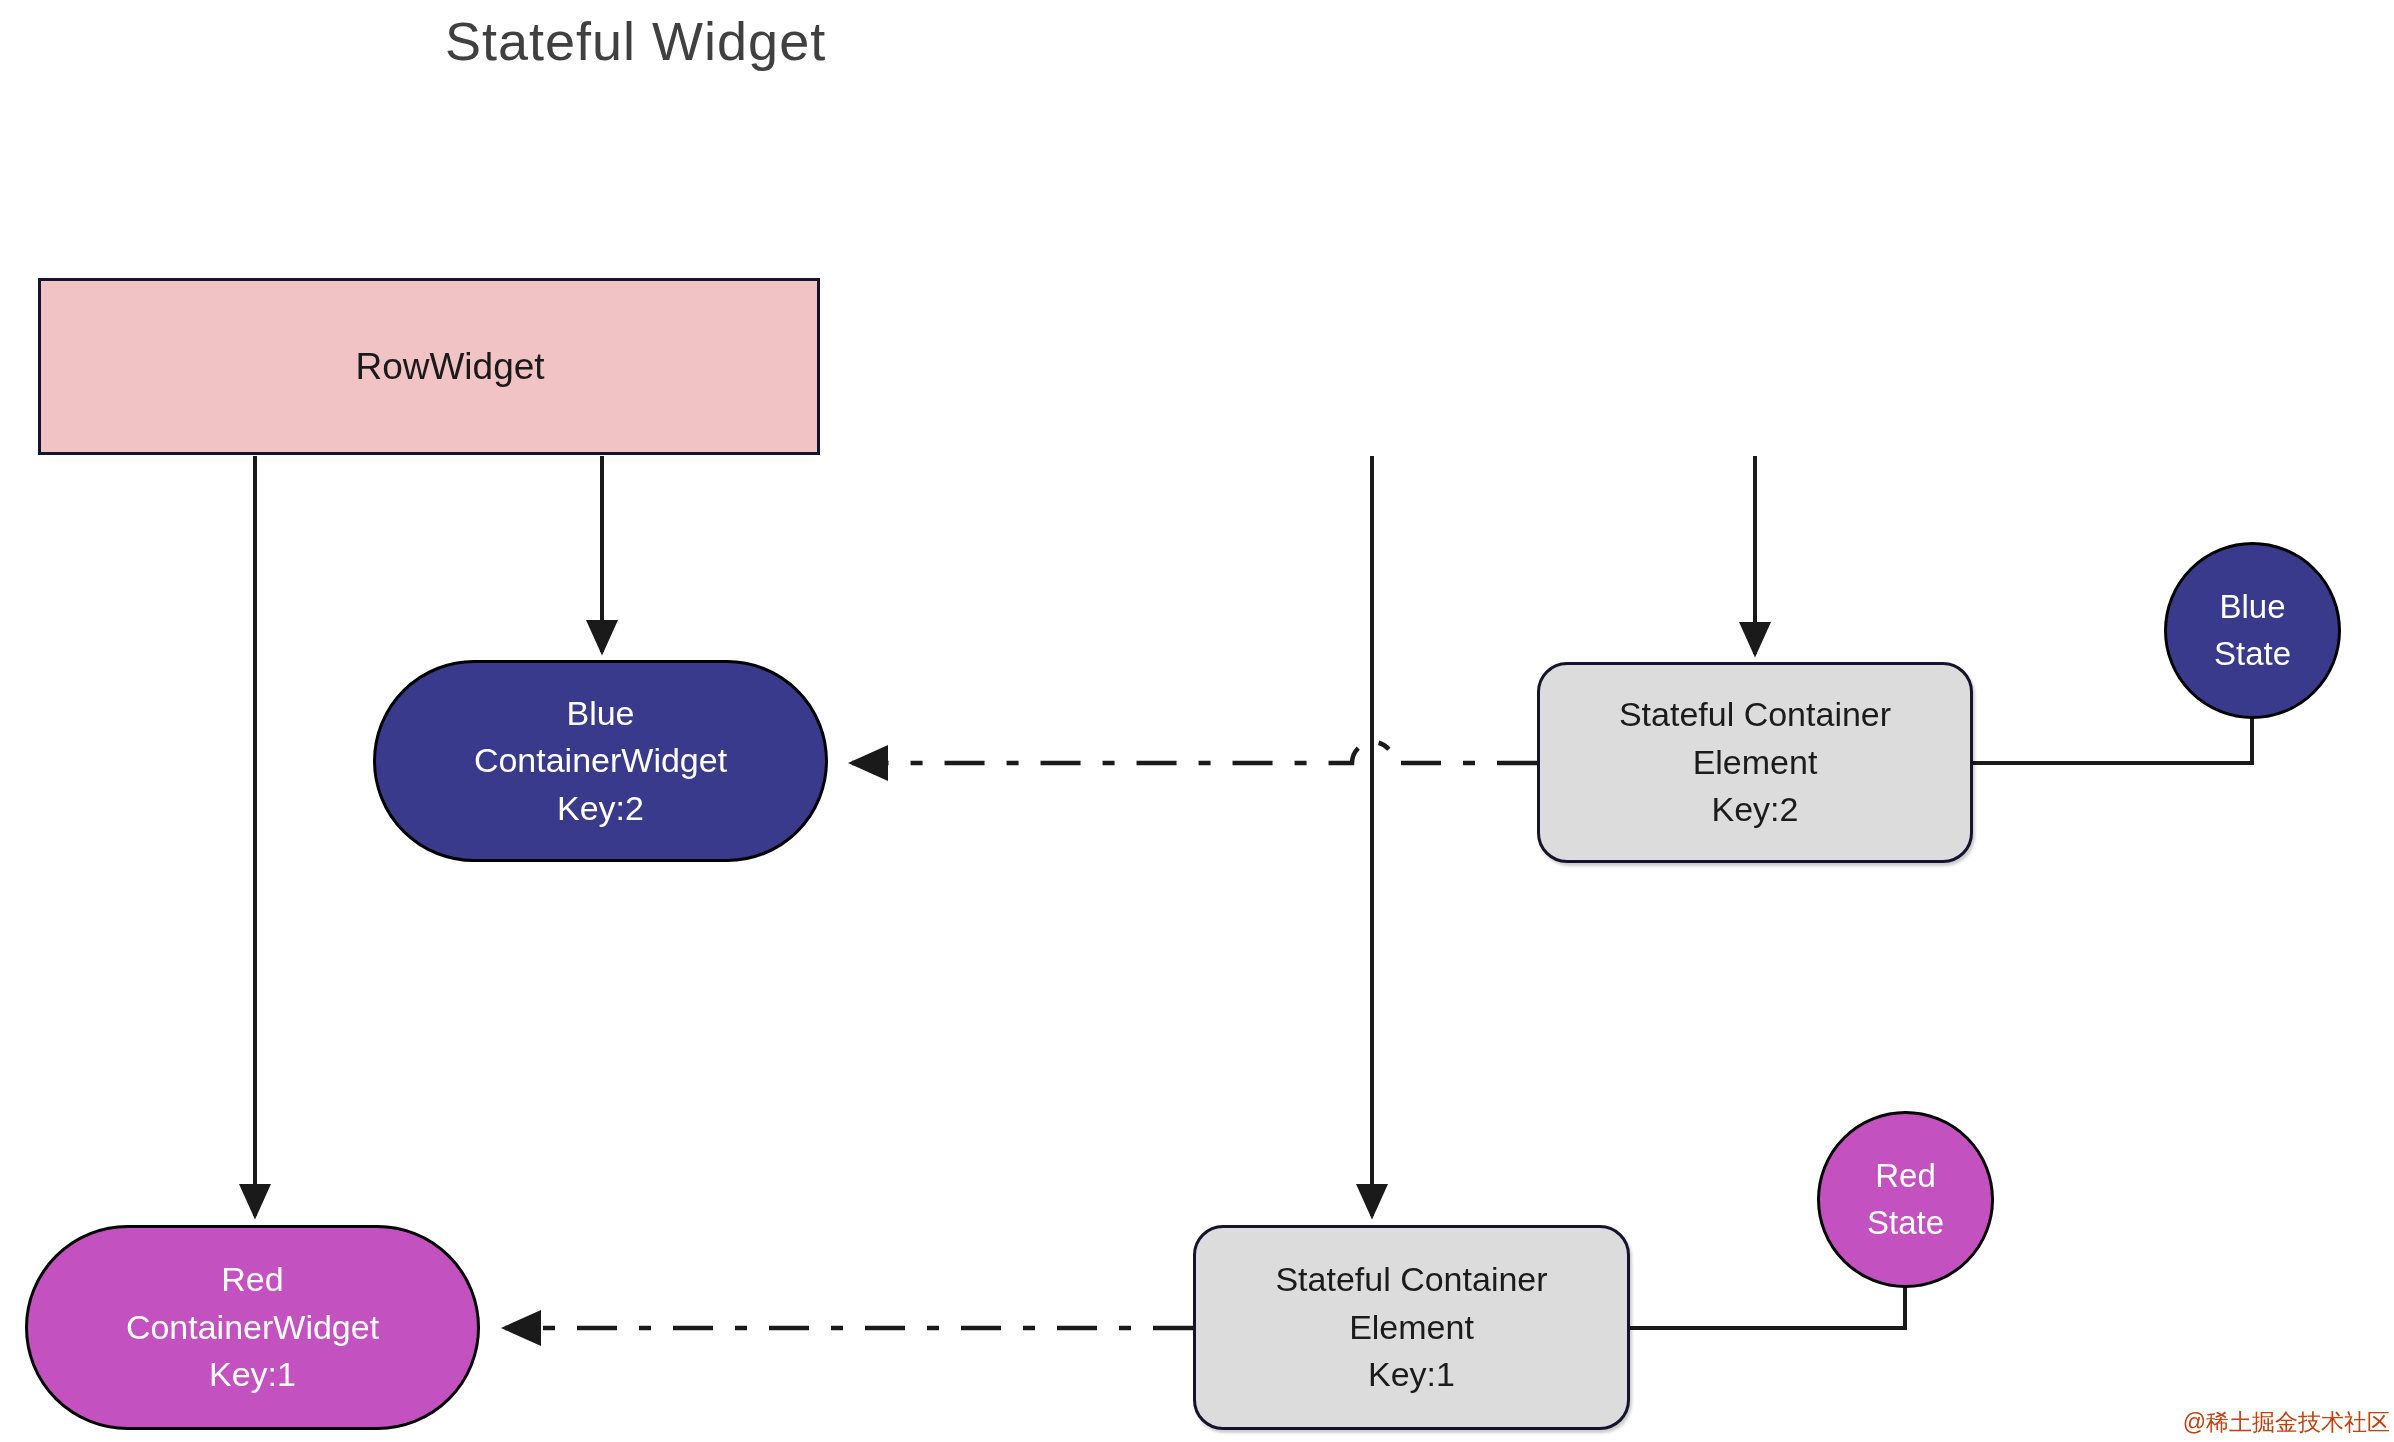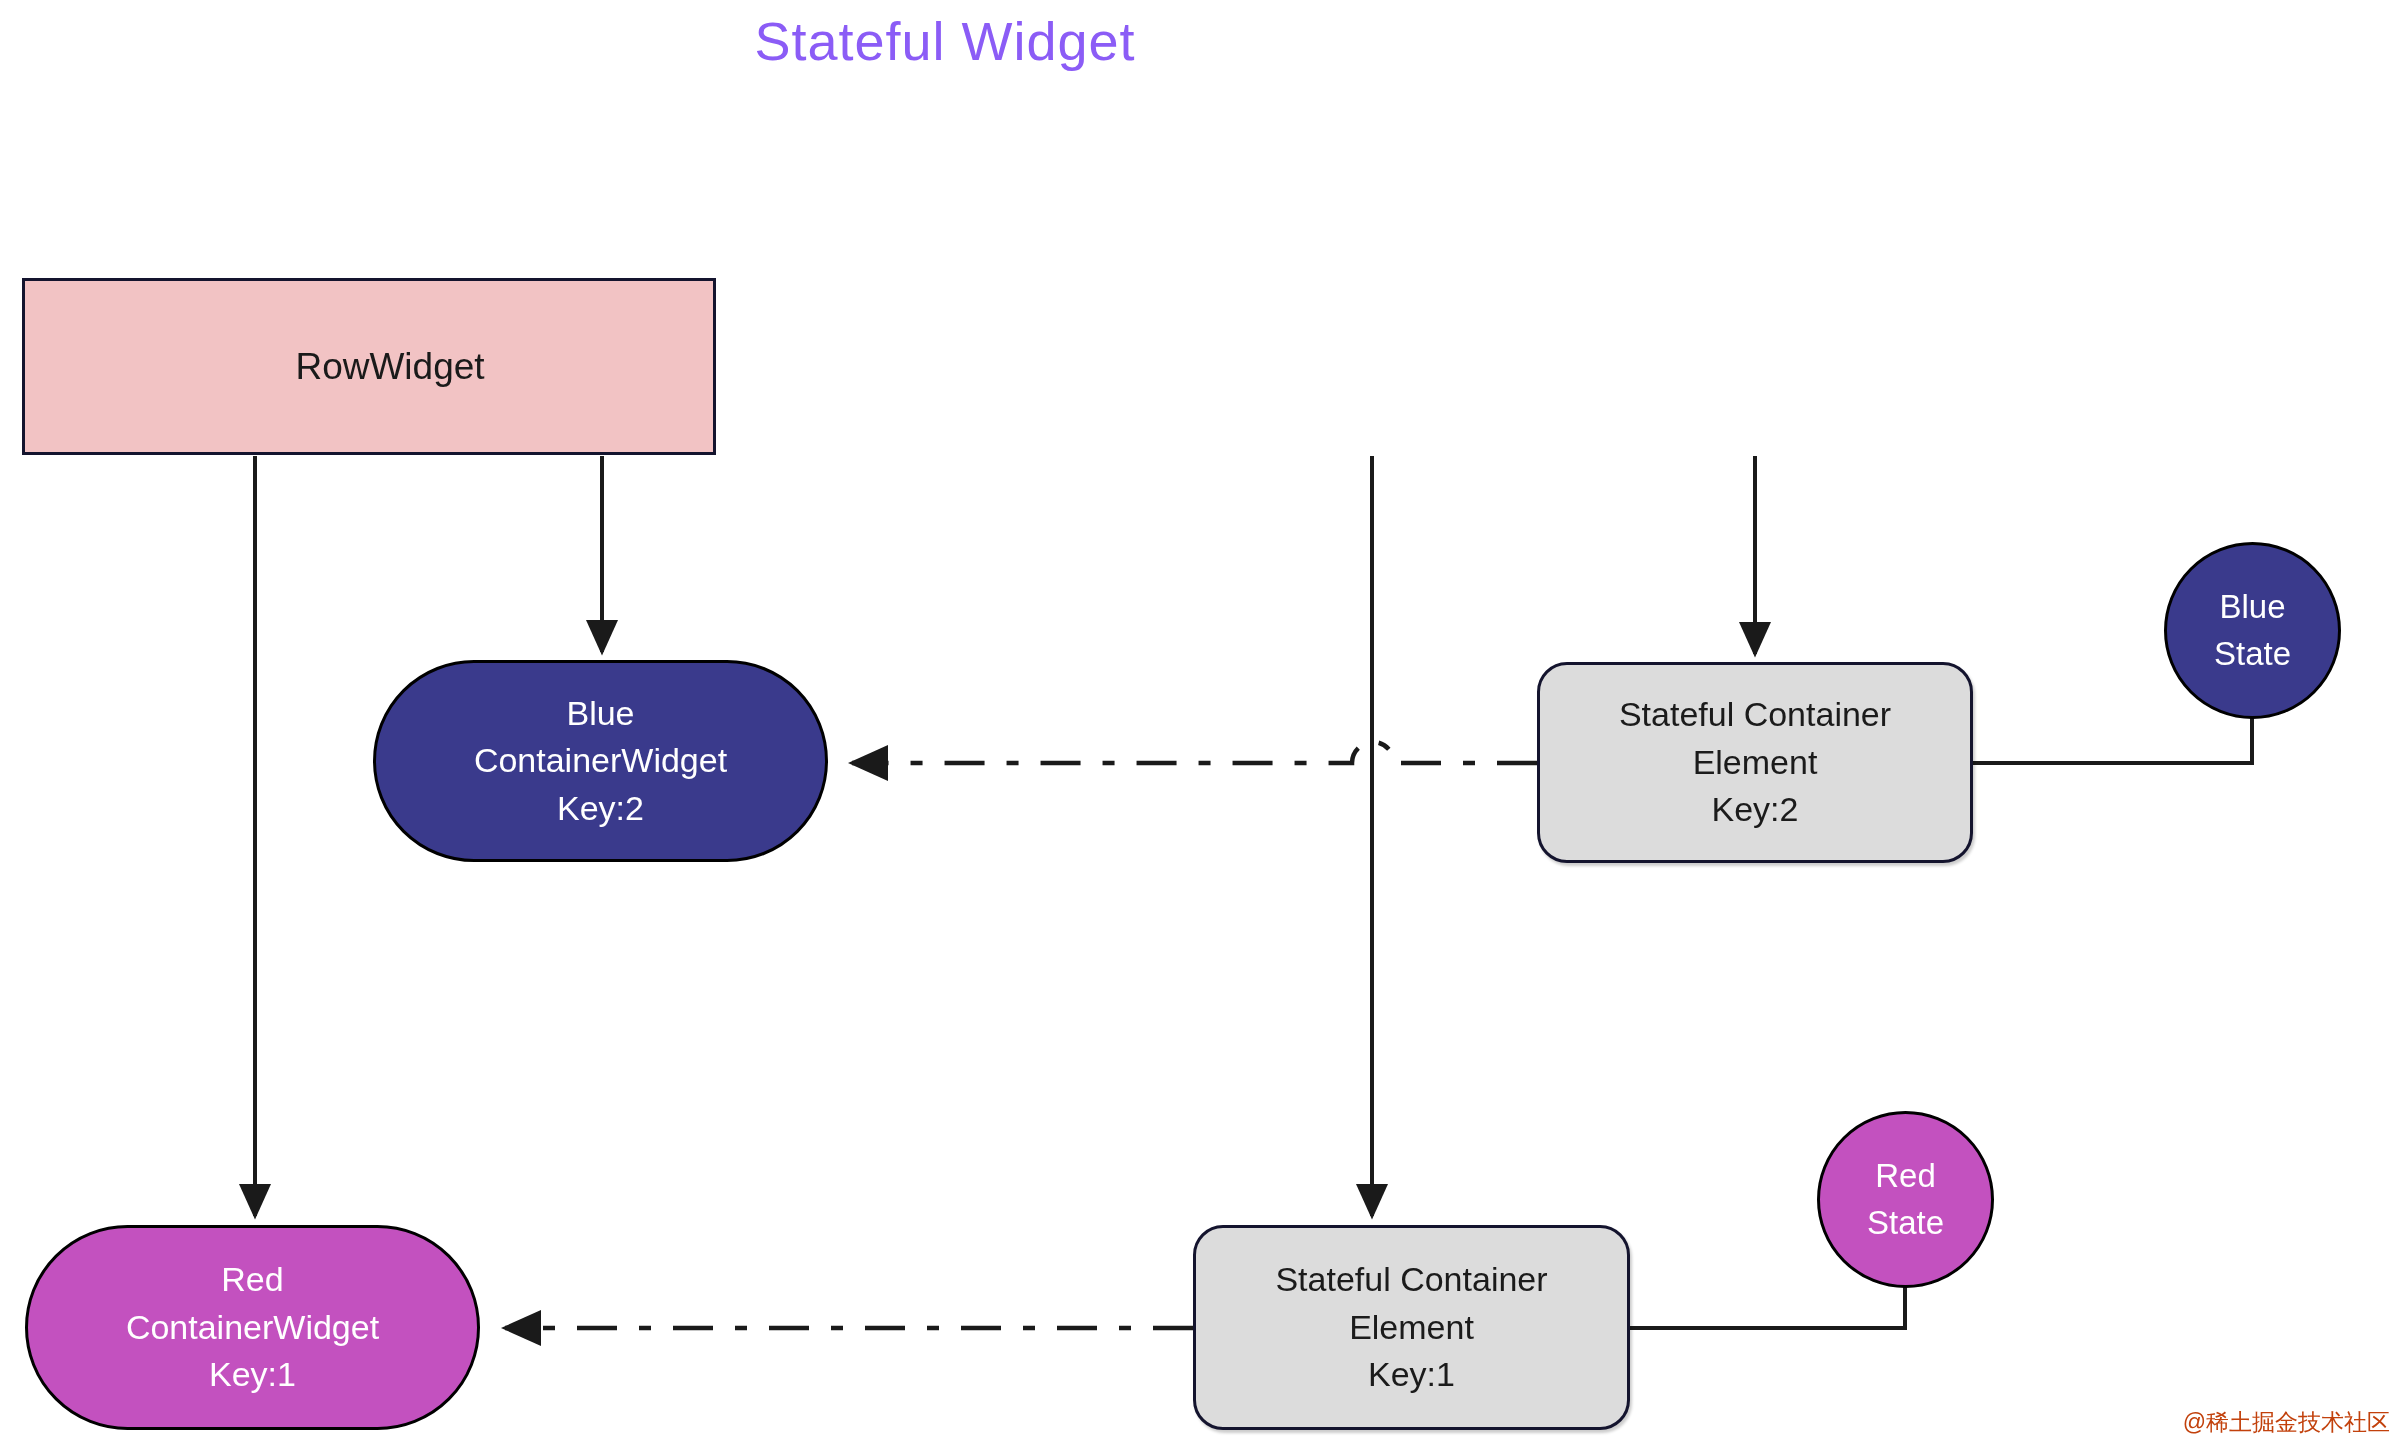--- a/index.html
+++ b/index.html
@@ -5,29 +5,29 @@
   html,body{margin:0;padding:0;background:#ffffff;}
   .canvas{
     position:relative;
     width:2394px;height:1442px;
     background:#ffffff;
     font-family:"Liberation Sans", sans-serif;
     overflow:hidden;
   }
   .title{
     position:absolute;left:445px;top:10px;width:1000px;
-    text-align:center;font-size:54px;color:#8b5cf6;letter-spacing:1px;
+    text-align:left;font-size:54px;color:#404040;letter-spacing:1px;
   }
   svg.connectors{position:absolute;left:0;top:0;width:2394px;height:1442px;pointer-events:none;}
 
   .rect-node{
     position:absolute;display:flex;align-items:center;justify-content:center;
     font-size:37px;color:#1a1a1a;border:3px solid #14142e;box-sizing:border-box;
   }
-  .row-widget{left:22px;top:278px;width:694px;height:177px;background:var(--pink,#f2c3c4);padding-left:42px;}
+  .row-widget{left:38px;top:278px;width:782px;height:177px;background:var(--pink,#f2c3c4);padding-left:42px;}
   .row-element{left:1192px;top:278px;width:788px;height:177px;background:var(--dark_gray,#676767);color:#141414;}
 
   .stadium{
     position:absolute;display:flex;align-items:center;justify-content:center;
     text-align:center;color:#ffffff;font-size:34px;line-height:1.4;
     border:3px solid #000000;box-sizing:border-box;
   }
   .blue-cw{left:373px;top:660px;width:455px;height:202px;border-radius:101px;background:var(--blue,#3a3a8c);}
   .red-cw{left:25px;top:1225px;width:455px;height:205px;border-radius:103px;background:var(--magenta,#c351bf);}
 

